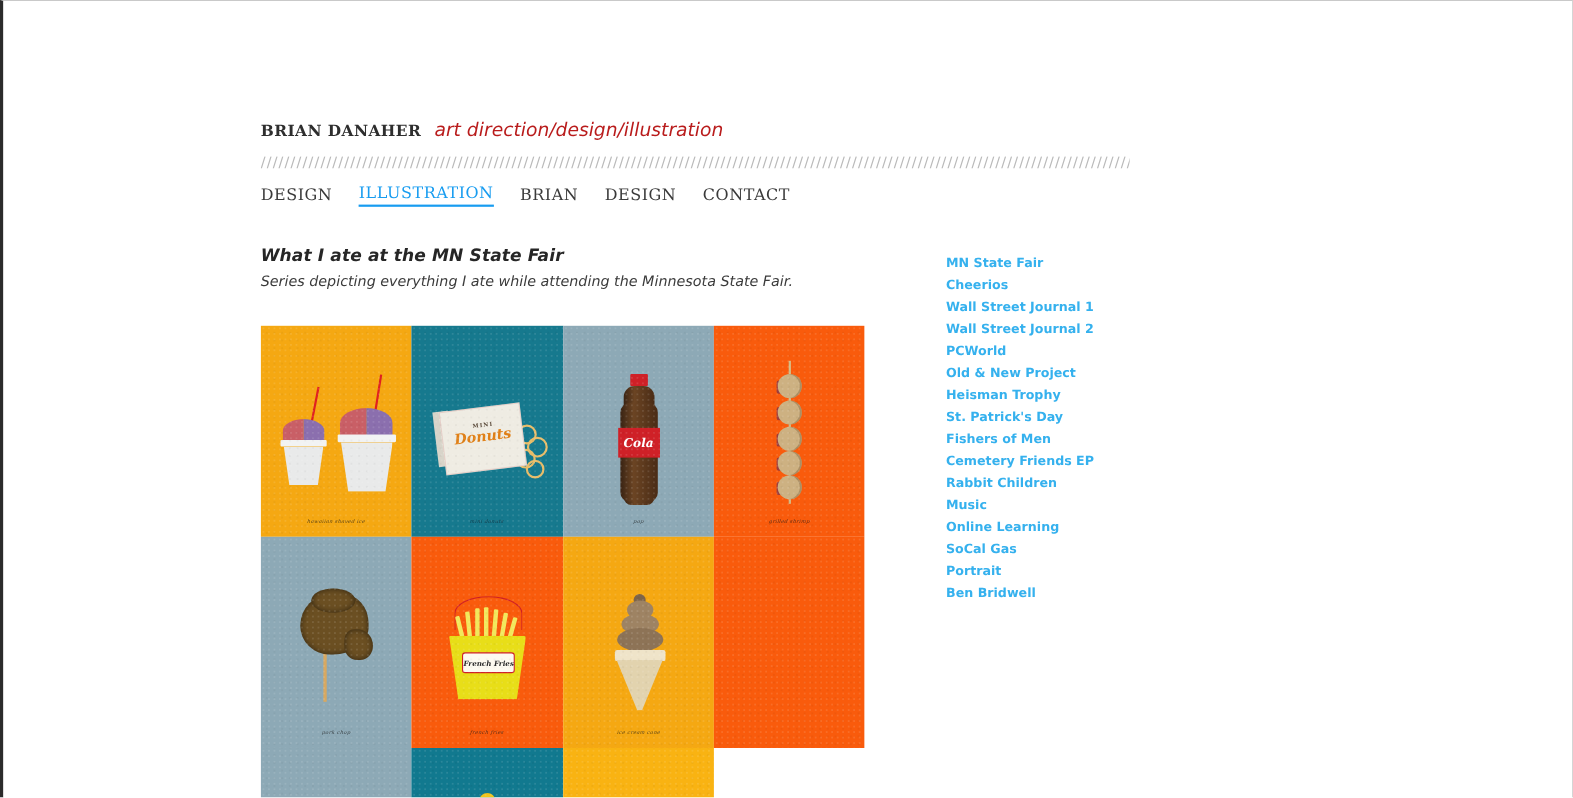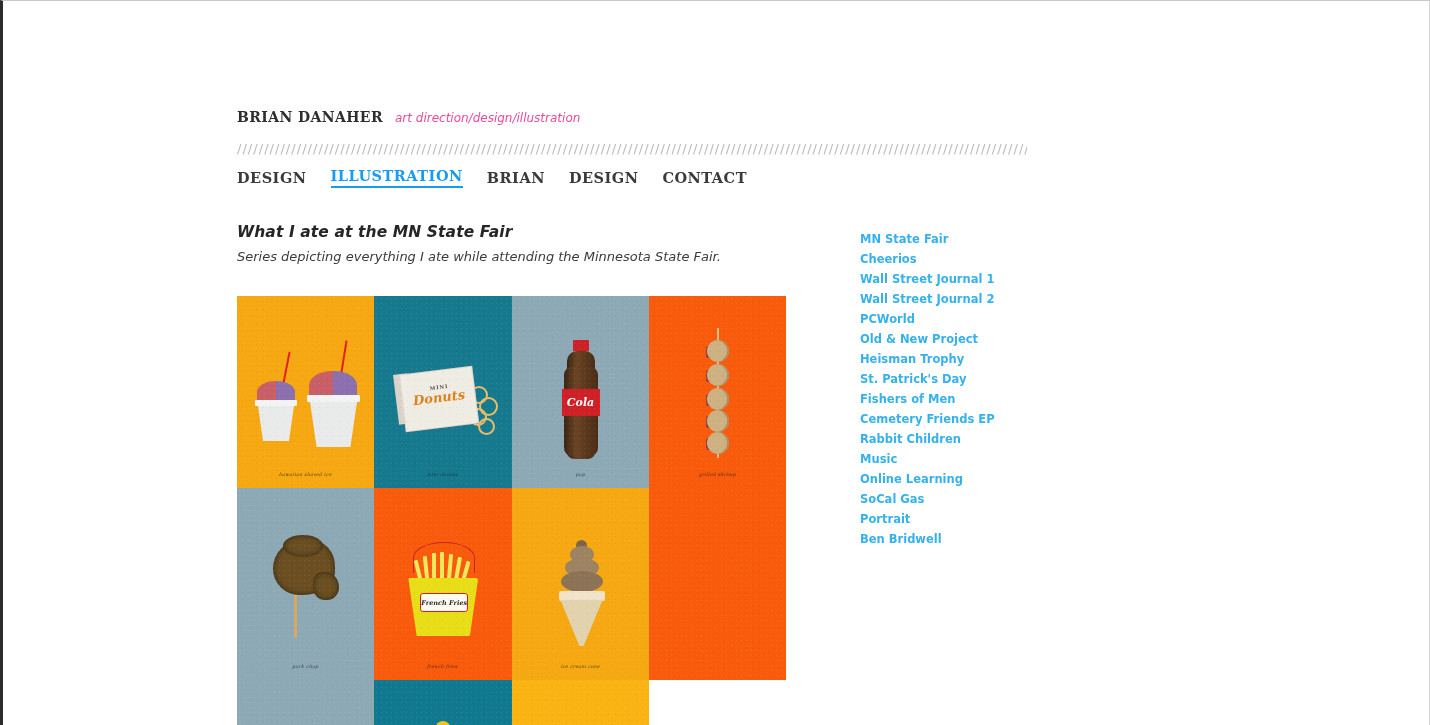--- a/index.html
+++ b/index.html
@@ -49,22 +49,22 @@
     font-family: "DejaVu Serif", serif;
     font-weight: bold;
     font-size: 14px;
     letter-spacing: 0.4px;
     color: #2e2e2e;
     white-space: nowrap;
   }
   .brand-tagline {
     font-family: "DejaVu Sans", sans-serif;
     font-style: italic;
-    font-size: 12px;
-    color: #ec4899;
+    font-size: 17px;
+    color: #b91c1c;
     white-space: nowrap;
   }
   .rule {
     margin-top: 7px;
     width: 790px;
     height: 13px;
     overflow: hidden;
     line-height: 13px;
     font-family: "DejaVu Sans", sans-serif;
     font-size: 13px;
@@ -75,21 +75,21 @@
   }
   .main-nav {
     margin-top: 9px;
     display: flex;
     align-items: flex-end;
     gap: 24px;
     height: 24px;
   }
   .nav-item {
     font-family: "DejaVu Serif", serif;
-    font-weight: bold;
+    font-weight: normal;
     font-size: 14.5px;
     letter-spacing: 0.5px;
     color: #3a3a3a;
     text-decoration: none;
     cursor: pointer;
     padding-bottom: 2px;
   }
   .nav-item.active {
     color: #179cf0;
     border-bottom: 2px solid #179cf0;

